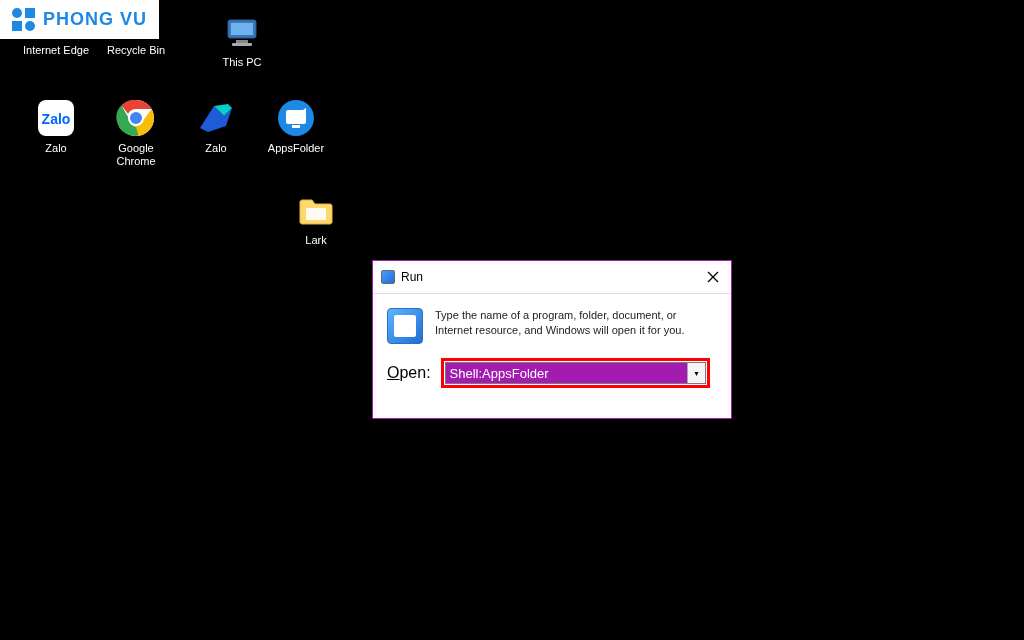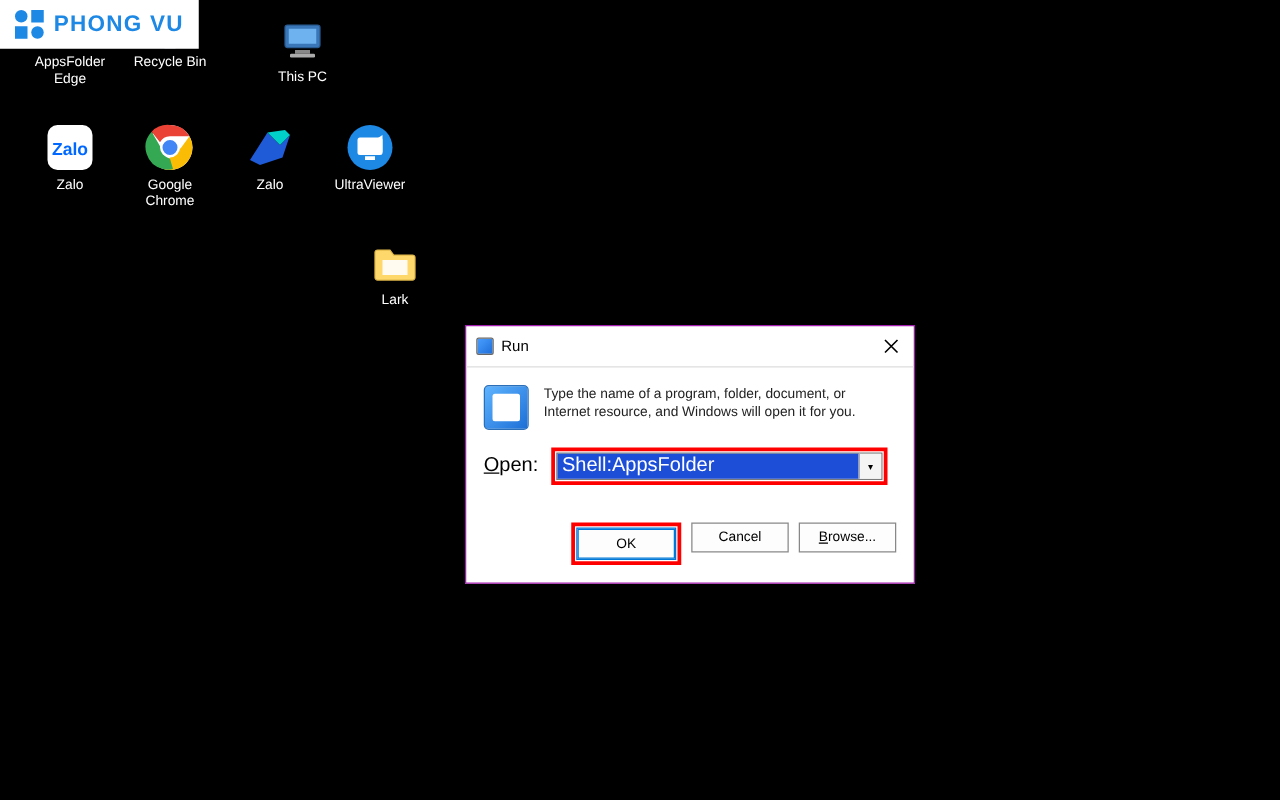--- a/index.html
+++ b/index.html
@@ -119,22 +119,22 @@
     .combo {
       display: flex;
       border: 1px solid #7a7a7a;
       height: 22px;
     }
     .combo input {
       flex: 1;
       border: none;
       outline: none;
       padding: 0 4px;
-      font-size: 16px;
-      background: #1d4ed8;
+      font-size: 13px;
+      background: #a21caf;
       color: #fff;
     }
     .combo input::selection { background: #0078d7; color: #fff; }
     .combo .caret {
       width: 18px;
       display: flex;
       align-items: center;
       justify-content: center;
       border-left: 1px solid #aaa;
       background: #f4f4f4;
@@ -179,21 +179,21 @@
 <div class="desktop">
 
   <div class="desktop-icon" style="left:18px; top:0px;">
     <div class="ic">
       <svg viewBox="0 0 40 40">
           <circle cx="20" cy="20" r="18" fill="#0c59a4"></circle>
           <path d="M6 22c0-8 7-14 14-14 9 0 16 6 16 13 0 5-4 8-9 8-4 0-6-2-6-4 0-1 1-2 2-2 1 0 1 1 1 1 0 1 1 2 3 2 3 0 5-2 5-5 0-5-5-9-12-9-6 0-11 5-11 11 0 2 1 4 2 5-3-1-5-3-5-6z" fill="#39c481"></path>
           <path d="M10 30c2 3 6 5 10 5 8 0 14-5 14-11 0 4-4 7-9 7-5 0-8-3-8-6 0 2-2 4-5 4-1 0-2 0-2 1z" fill="#1e9de3"></path>
         </svg>
     </div>
-    <div class="lbl">AppsFolder Edge</div>
+    <div class="lbl">Internet Edge</div>
   </div>
 
   <div class="desktop-icon" style="left:98px; top:0px;">
     <div class="ic">
       <svg viewBox="0 0 40 40">
           <path d="M10 12h20l-2 22c0 2-2 4-4 4H16c-2 0-4-2-4-4z" fill="#d9e8f5" stroke="#7fa8c9"></path>
           <rect x="8" y="8" width="24" height="4" rx="1" fill="#bcd4e6"></rect>
           <path d="M16 18v14M20 18v14M24 18v14" stroke="#7fa8c9" stroke-width="1.5"></path>
         </svg>
     </div>
@@ -248,21 +248,21 @@
 
   <div class="desktop-icon" style="left:258px; top:98px;">
     <div class="ic">
       <svg viewBox="0 0 40 40">
           <circle cx="20" cy="20" r="18" fill="#1e88e5"></circle>
           <rect x="10" y="12" width="20" height="14" rx="2" fill="#fff"></rect>
           <rect x="16" y="27" width="8" height="3" fill="#fff"></rect>
           <path d="M24 14 l6-4 v14 l-6-4" fill="#fff"></path>
         </svg>
     </div>
-    <div class="lbl">UltraViewer</div>
+    <div class="lbl">AppsFolder</div>
   </div>
 
 
   <div class="desktop-icon" style="left:278px; top:190px;">
     <div class="ic">
       <svg viewBox="0 0 40 40">
           <path d="M4 12c0-1 1-2 2-2h10l3 4h15c1 0 2 1 2 2v16c0 1-1 2-2 2H6c-1 0-2-1-2-2z" fill="#ffd86b" stroke="#e0b84a"></path>
           <rect x="10" y="18" width="20" height="12" fill="#fff" opacity=".9"></rect>
         </svg>
     </div>
@@ -293,20 +293,13 @@
       <div class="combo-wrap">
         <div class="combo">
           <input type="text" value="Shell:AppsFolder" style="">
           <div class="caret">
             <span>▾</span>
           </div>
         </div>
       </div>
     </div>
   </div>
-  <div class="run-buttons">
-    <div class="btn-wrap highlight">
-      <button class="default">OK</button>
-    </div>
-    <button>Cancel</button>
-    <button><u>B</u>rowse...</button>
-  </div>
 </div>
 
 </body></html>

